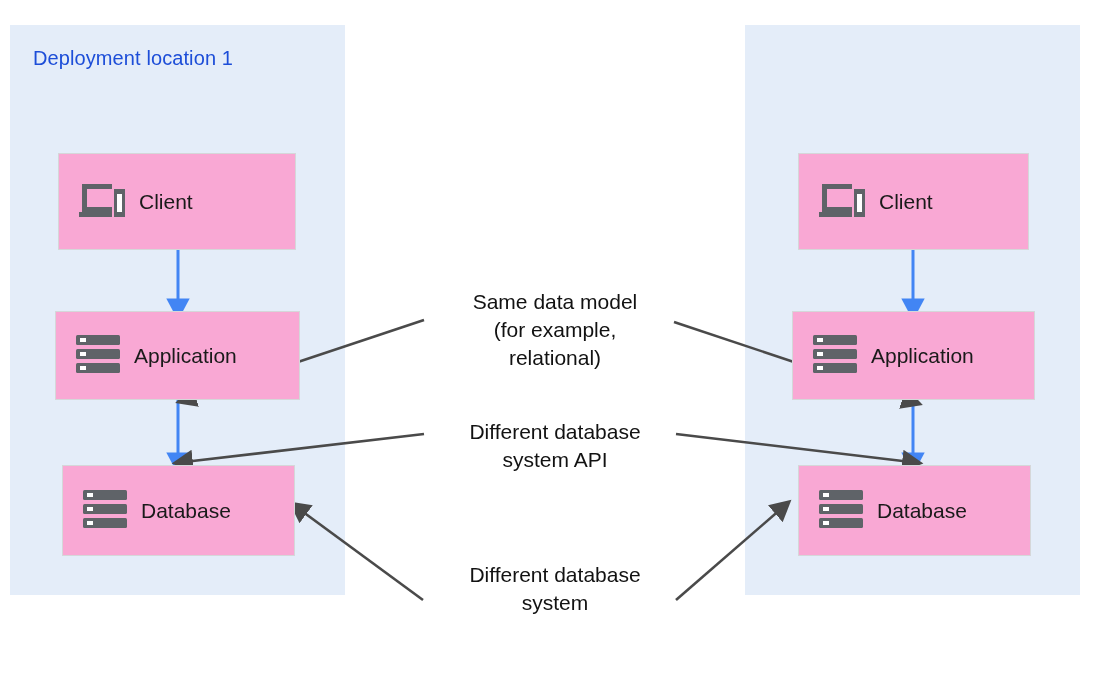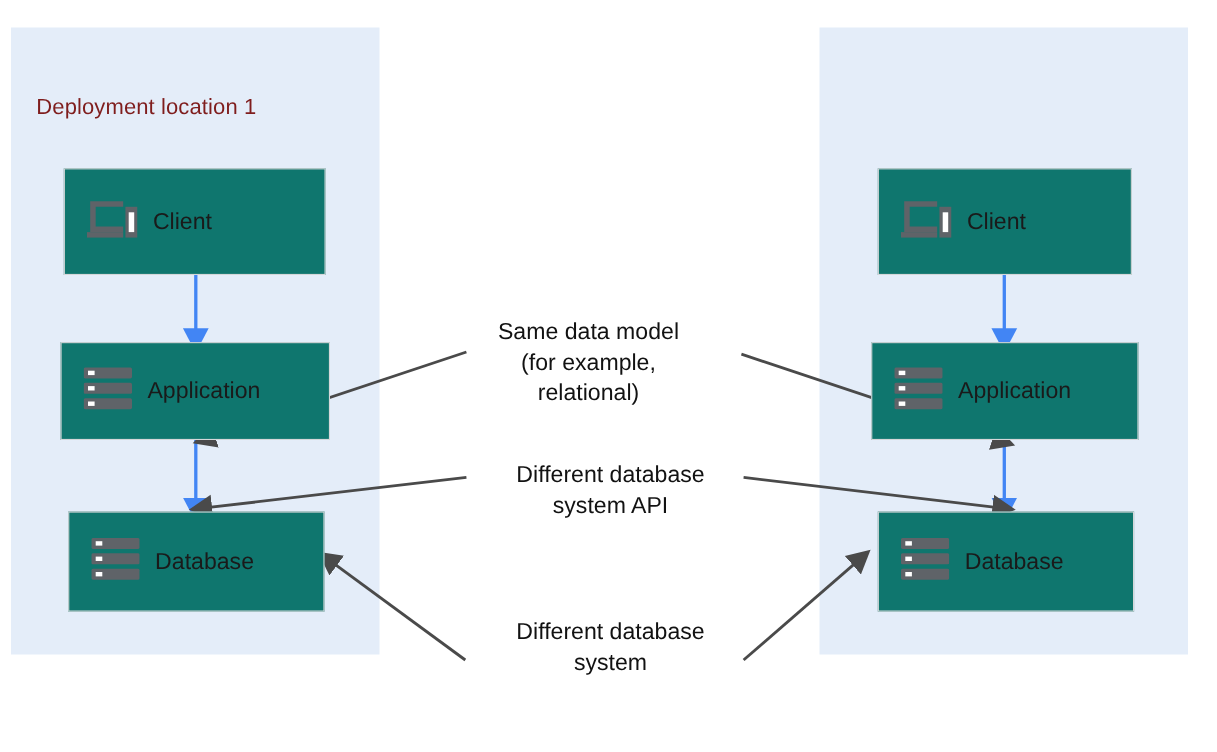--- a/index.html
+++ b/index.html
@@ -20,28 +20,27 @@
     width: 1106px;
     height: 684px;
   }
   .zone {
     position: absolute;
     background: #e4edf9;
   }
   .zone-title {
     position: absolute;
     font-size: 20px;
-    color: #7f1d1d;
+    color: #1d4ed8;
     letter-spacing: 0.1px;
     white-space: nowrap;
-    margin-top: 40px;
   }
   .node {
     position: absolute;
-    background: #0f766e;
+    background: #f9a8d4;
     border: 1px solid #d5d7d9;
     box-sizing: border-box;
     display: flex;
     align-items: center;
     justify-content: flex-start;
   }
   .node-icon {
     flex: 0 0 auto;
     margin-left: 20px;
     margin-right: 14px;
@@ -188,21 +187,21 @@
         <rect x="0" y="15" width="44" height="10" rx="1.5" fill="#5f6368"></rect>
         <rect x="0" y="29" width="44" height="10" rx="1.5" fill="#5f6368"></rect>
         <rect x="4" y="4" width="6" height="4" fill="#ffffff"></rect>
         <rect x="4" y="18" width="6" height="4" fill="#ffffff"></rect>
         <rect x="4" y="32" width="6" height="4" fill="#ffffff"></rect>
       </svg>
     </span>
     <span class="node-label">Database</span>
   </div>
 
-  <div class="annotation" id="annotation-0" style="left: 420px; top: 288px; width: 230px;">Same data model
+  <div class="annotation" id="annotation-0" style="left: 440px; top: 288px; width: 230px;">Same data model
 (for example,
 relational)</div>
   <div class="annotation" id="annotation-1" style="left: 440px; top: 418px; width: 230px;">Different database
 system API</div>
   <div class="annotation" id="annotation-2" style="left: 440px; top: 561px; width: 230px;">Different database
 system</div>
 
 </div>
 
 </body></html>

